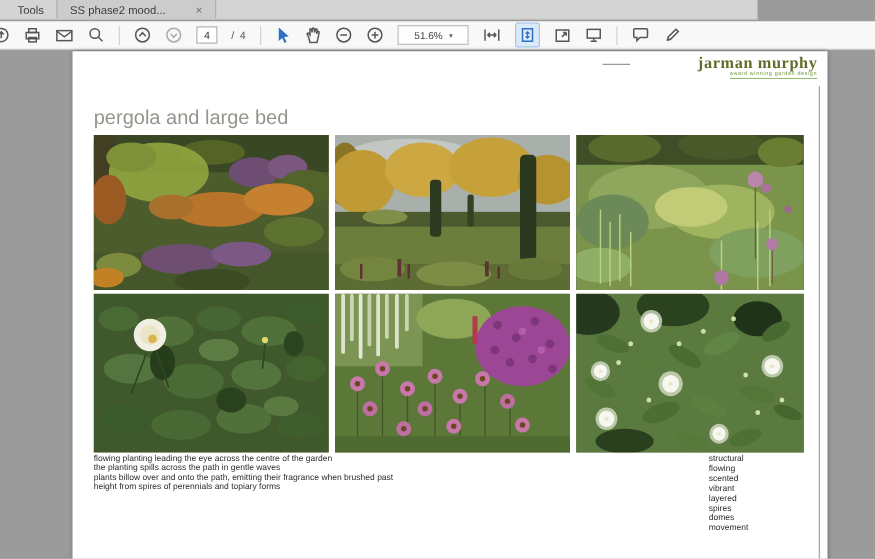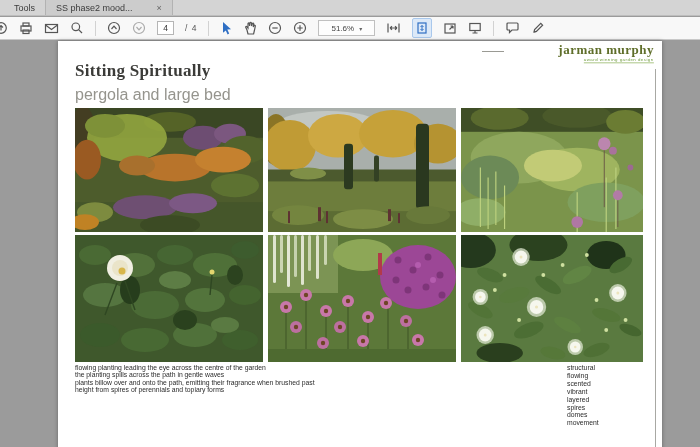--- a/index.html
+++ b/index.html
@@ -1,20 +1,20 @@
 <!DOCTYPE html>
 <html><head>
 <meta charset="utf-8">
 <style>
   * { box-sizing: border-box; margin: 0; padding: 0; }
   html, body { width: 700px; height: 447px; overflow: hidden; }
   body { font-family: "Liberation Sans", sans-serif; background: #9b9b9b; position: relative; }
 
   
-  .tabbar { position: absolute; left: 0; top: 0; width: 700px; height: 16px;
+  .tabbar { position: absolute; left: 0; top: 0; width: 606px; height: 16px;
             background: #d4d4d4; border-bottom: 1px solid #bdbdbd; display: flex; align-items: stretch; }
   .tab { display: flex; align-items: center; font-size: 9px; color: #3c3c3c; padding: 0 10px; }
   .tab.tools { margin-left: 4px; }
   .tab.doc { background: #cccccc; border-left: 1px solid #b2b2b2; border-right: 1px solid #b2b2b2; gap: 24px; }
   .tab .close { color: #666; font-size: 9px; cursor: default; }
 
   
   .toolbar { position: absolute; left: 0; top: 17px; width: 700px; height: 23px;
              background: #f8f8f8; border-bottom: 1px solid #c9c9c9;
              display: flex; align-items: center; gap: 11px; padding: 0 6px 0 0; }
@@ -211,21 +211,20 @@
 <div class="canvas">
   <div class="page">
 
     <div class="logo">
       <div class="dash"></div>
       <div class="name">jarman murphy</div>
       <div class="tagline">award winning garden design</div>
     </div>
     <div class="vrule"></div>
 
-    <div class="doc-title">Sitting Spiritually</div>
     <div class="doc-subtitle">pergola and large bed</div>
 
     <div class="photo p1">
       <svg viewBox="0 0 188 125" preserveAspectRatio="none">
         <rect width="188" height="125" fill="#4d5c2c"></rect>
         <rect width="188" height="30" fill="#3a4724"></rect>
         <ellipse cx="8" cy="22" rx="12" ry="24" fill="#433d22"></ellipse>
         <ellipse cx="95" cy="14" rx="26" ry="10" fill="#556327"></ellipse>
         <ellipse cx="52" cy="30" rx="40" ry="24" fill="#92a53f" opacity=".9"></ellipse>
         <ellipse cx="30" cy="18" rx="20" ry="12" fill="#7e9138"></ellipse>

